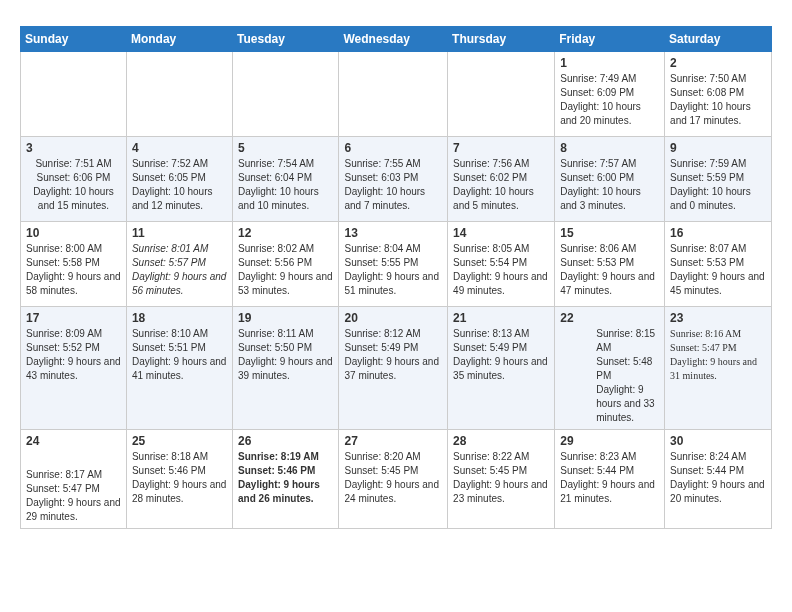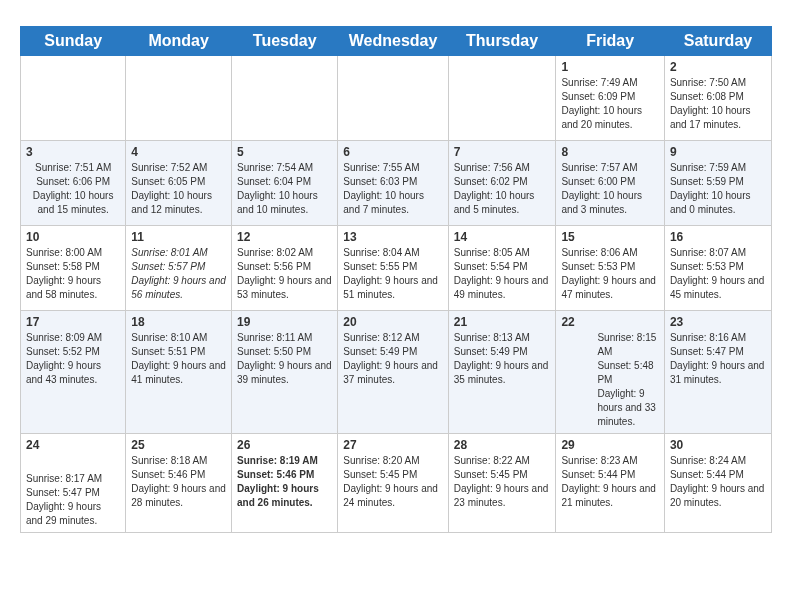--- a/index.html
+++ b/index.html
@@ -49,24 +49,24 @@
       color: #555;
       margin-bottom: 10px;
     }
     table {
       width: 100%;
       border-collapse: collapse;
     }
     thead tr th {
       background-color: #2979c2;
       color: #fff;
-      font-size: 16px;
+      font-size: 12px;
       font-weight: bold;
       padding: 5px 4px;
-      text-align: center;
+      text-align: left;
       border: 1px solid #2979c2;
     }
     tbody tr td {
       border: 1px solid #ccc;
       vertical-align: top;
       padding: 4px 5px;
       font-size: 10px;
       color: #333;
       width: 113px;
       min-height: 70px;
@@ -250,21 +250,21 @@
 Daylight: 9 hours and 35 minutes.</div>
           </td>
           <td>
             <div class="day-number">22</div>
             <div class="day-info" style="white-space: pre-line; margin-left: 36px;">Sunrise: 8:15 AM
 Sunset: 5:48 PM
 Daylight: 9 hours and 33 minutes.</div>
           </td>
           <td>
             <div class="day-number">23</div>
-            <div class="day-info" style="white-space: pre-line;">Sunrise: 8:16 AM
+            <div class="day-info" style="white-space: pre-line; font-family: Liberation Serif, serif;">Sunrise: 8:16 AM
 Sunset: 5:47 PM
 Daylight: 9 hours and 31 minutes.</div>
           </td>
         </tr>
         <tr>
           <td>
             <div class="day-number">24</div>
             <div class="day-info" style="white-space: pre-line; margin-top: 20px;">Sunrise: 8:17 AM
 Sunset: 5:47 PM
 Daylight: 9 hours and 29 minutes.</div>

